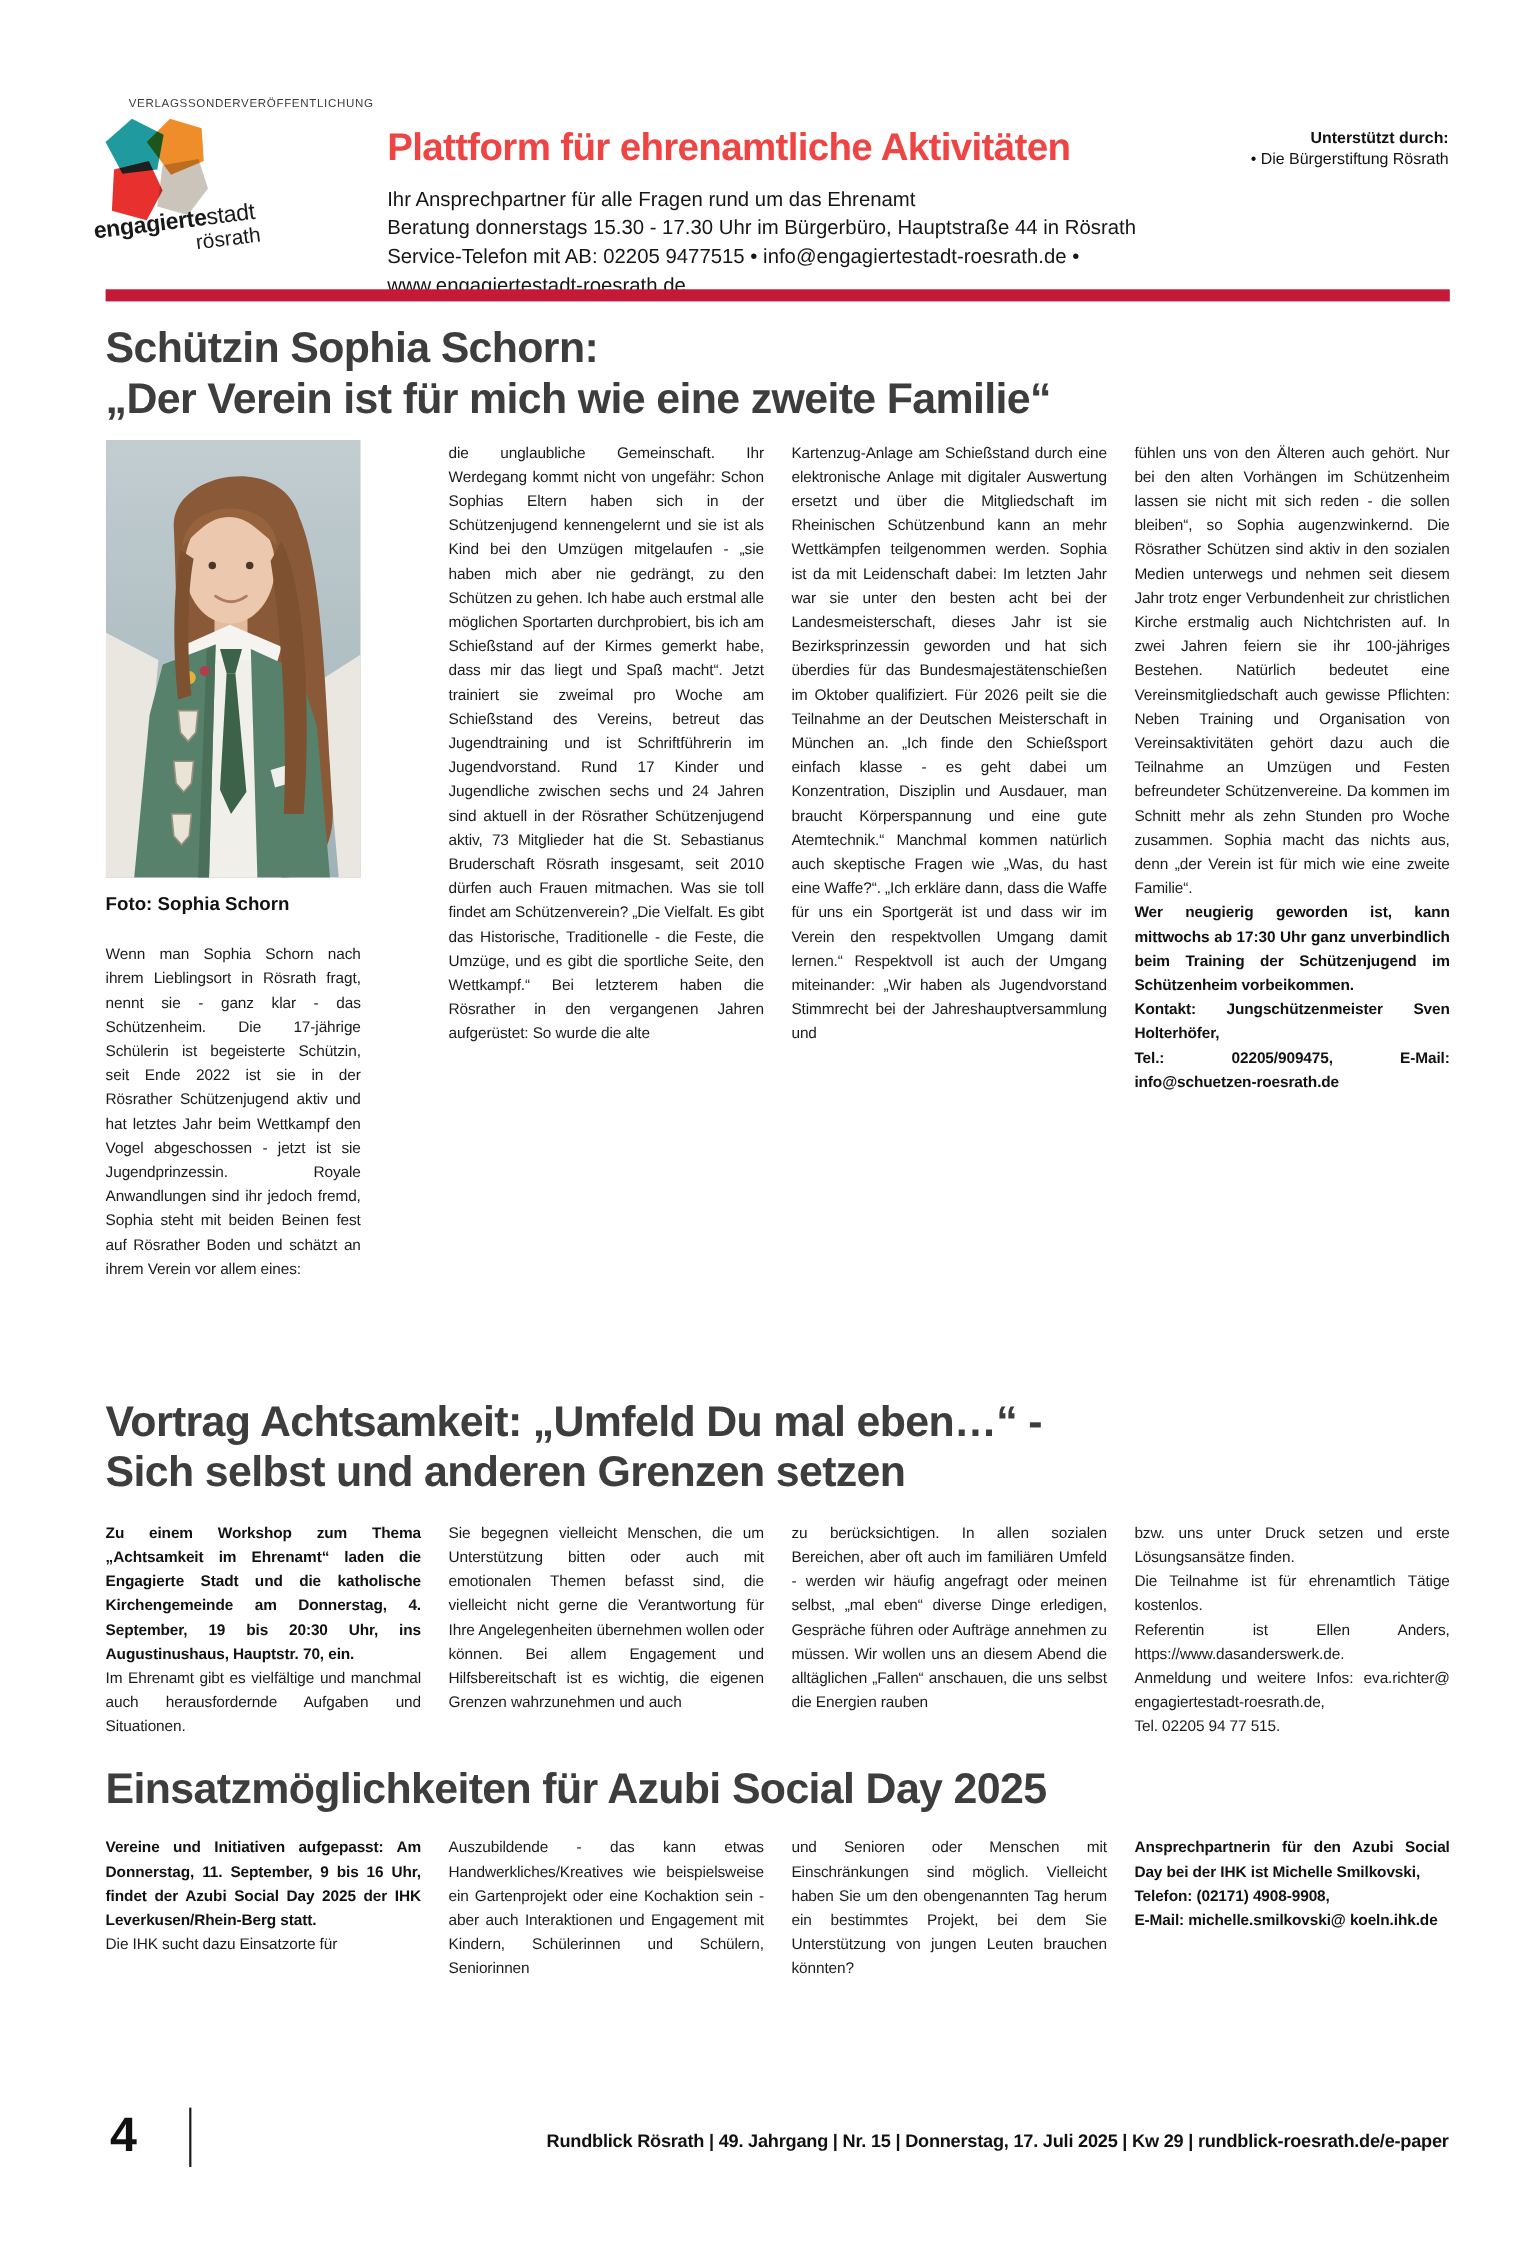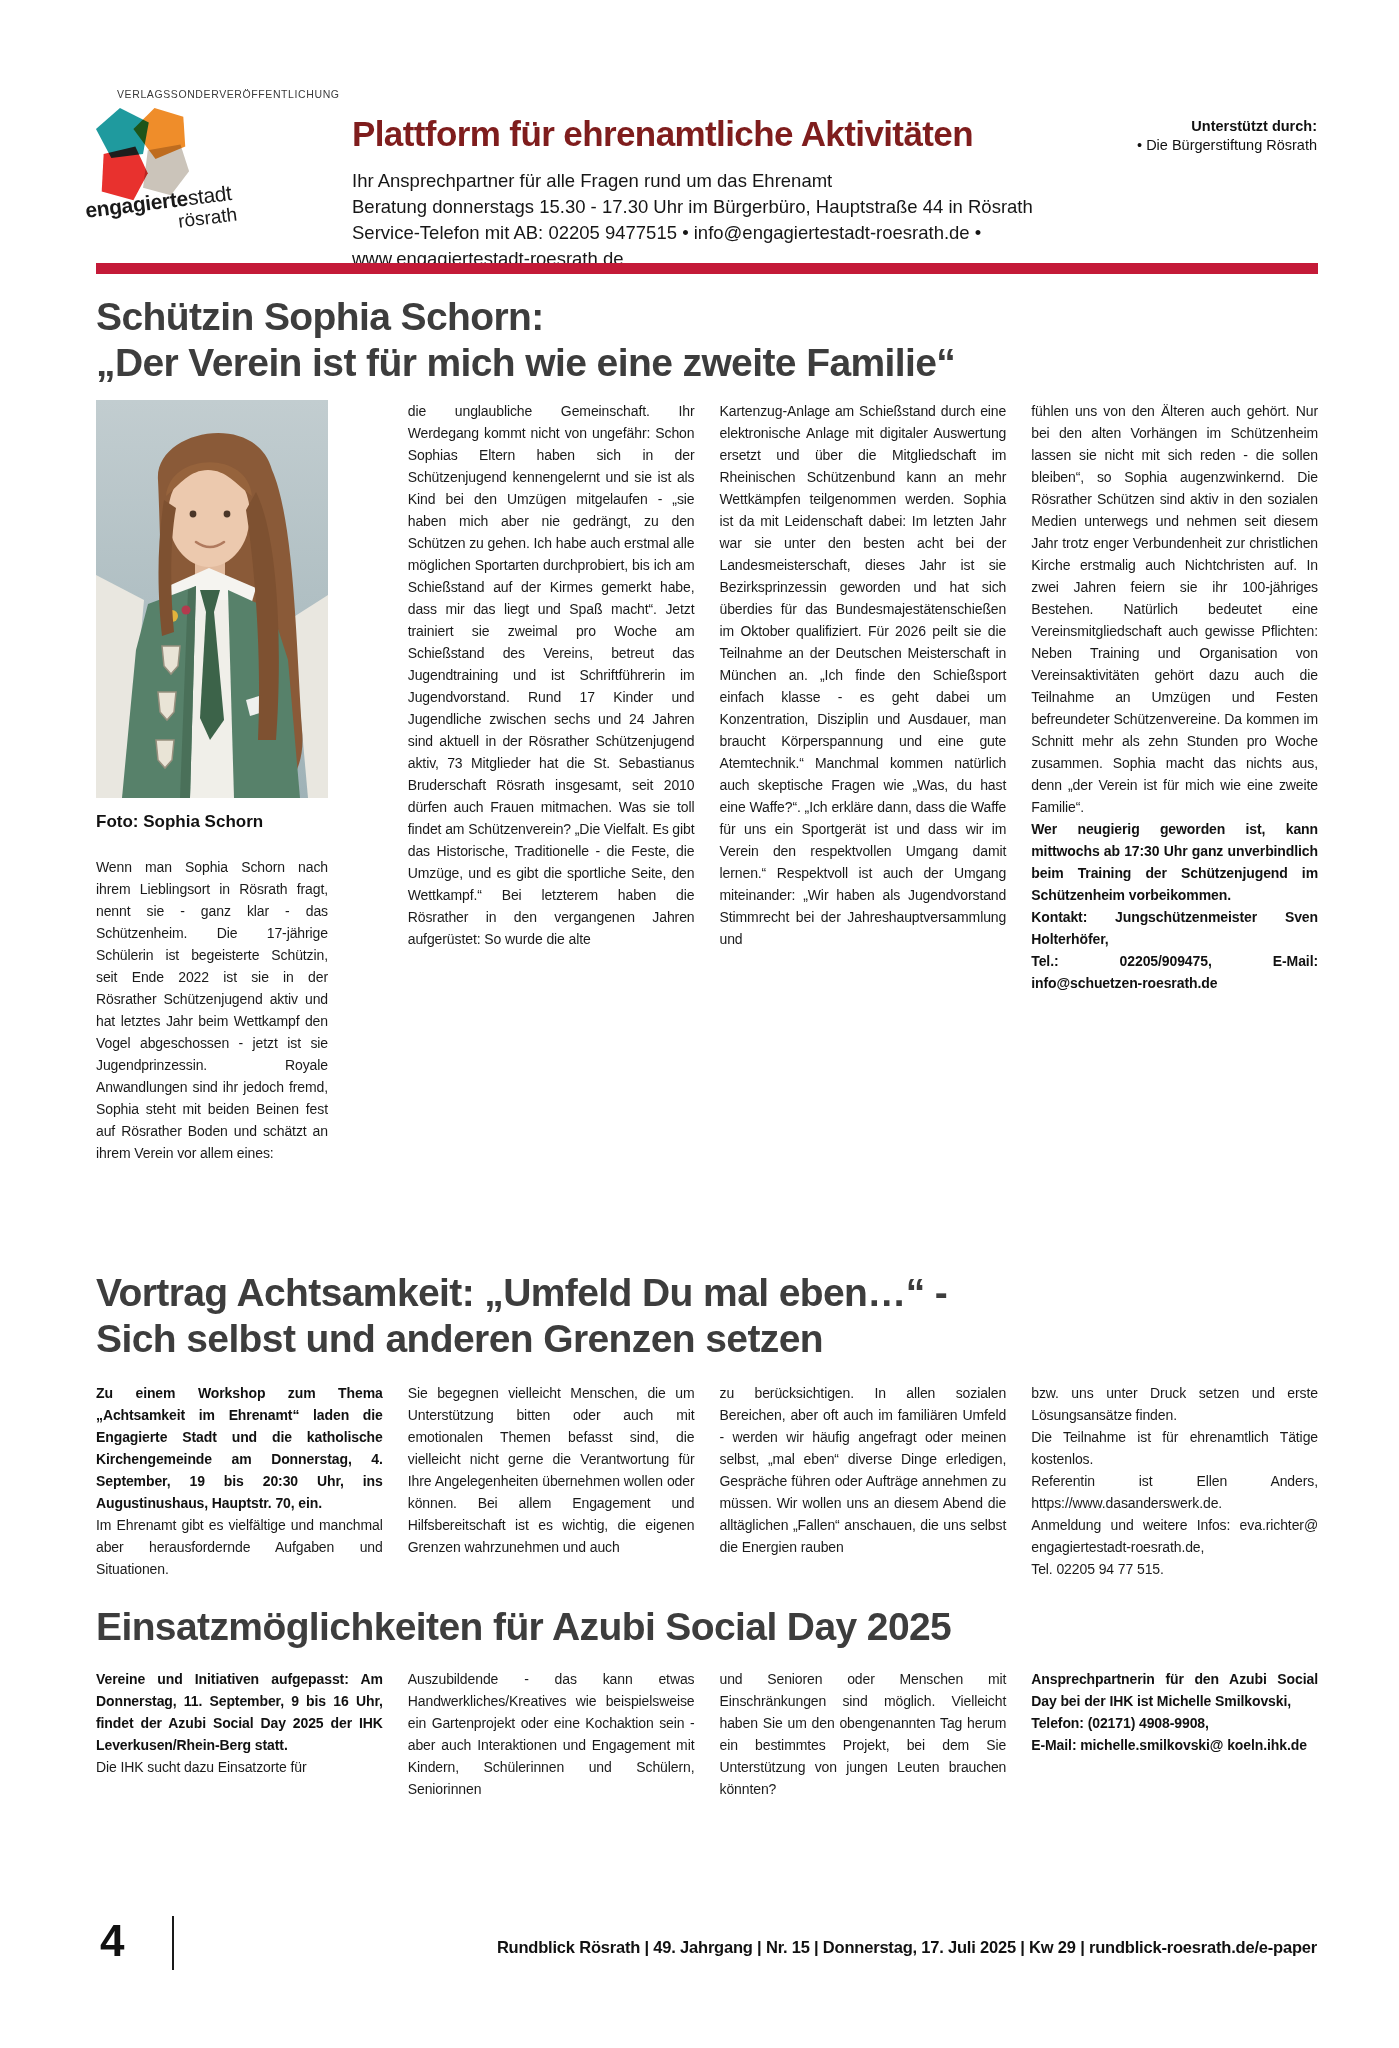--- a/index.html
+++ b/index.html
@@ -13,21 +13,21 @@
 
   
   .kicker { left:97px; top:88px; font-size:10.5px; letter-spacing:.6px; color:#3a3a3a;margin-left:20px; }
   .logo-svg { left:95px; top:108px; width:96px; height:96px; }
   .brand { left:84px; top:200px; width:180px; transform:rotate(-7deg); transform-origin:left top; line-height:1.05; }
   .brand .l1 { font-size:21px; white-space:nowrap; }
   .brand .l1 b { font-weight:800; letter-spacing:-.3px; }
   .brand .l1 span.lt { font-weight:400; letter-spacing:-.3px; }
   .brand .l2 { font-size:19px; font-weight:400; text-align:right; width:150px; margin-top:1px; }
   .mast-center { left:352px; top:114px; width:730px; }
-  .mast-title { font-size:35px; font-weight:800; letter-spacing:-.6px; color:#7f1d1d; }
+  .mast-title { font-size:35px; font-weight:800; letter-spacing:-.6px; color:#ef4444; }
   .mast-lines { margin-top:14px; font-size:18.5px; line-height:26px; color:#161616; }
   .supported { right:82px; top:118px; text-align:right; }
   .supported .lbl { font-weight:700; font-size:14.5px; color:#111; }
   .supported .itm { font-size:14.5px; margin-top:3px; color:#111; }
   .redbar { left:96px; top:263px; width:1222px; height:11px; }
 
   
   .headline { font-weight:700; color:#3d3d3d; font-size:39px; line-height:46px; letter-spacing:-.6px; }
   .cols { display:grid; grid-template-columns:repeat(4,1fr); column-gap:25px; width:1222px; overflow:hidden; }
   .body-txt { font-size:14px; line-height:22px; text-align:justify; letter-spacing:-.1px; color:#1a1a1a; }
@@ -152,21 +152,21 @@
 </div>
 
 <div class="abs headline" id="a2-head">
   <div>Vortrag Achtsamkeit: „Umfeld Du mal eben…“ -</div>
   <div>Sich selbst und anderen Grenzen setzen</div>
 </div>
 
 <div class="abs cols" id="a2-cols">
   <div>
     <div class="body-txt lead">Zu einem Workshop zum Thema „Achtsamkeit im Ehrenamt“ laden die Engagierte Stadt und die katholische Kirchengemeinde am Donnerstag, 4. September, 19 bis 20:30 Uhr, ins Augustinushaus, Hauptstr. 70, ein.</div>
-    <div class="body-txt">Im Ehrenamt gibt es vielfältige und manchmal aber herausfordernde Aufgaben und Situationen.</div>
+    <div class="body-txt">Im Ehrenamt gibt es vielfältige und manchmal auch herausfordernde Aufgaben und Situationen.</div>
   </div>
   <div class="body-txt">Sie begegnen vielleicht Menschen, die um Unterstützung bitten oder auch mit emotionalen Themen befasst sind, die vielleicht nicht gerne die Verantwortung für Ihre Angelegenheiten übernehmen wollen oder können. Bei allem Engagement und Hilfsbereitschaft ist es wichtig, die eigenen Grenzen wahrzunehmen und auch</div>
   <div class="body-txt">zu berücksichtigen. In allen sozialen Bereichen, aber oft auch im familiären Umfeld - werden wir häufig angefragt oder meinen selbst, „mal eben“ diverse Dinge erledigen, Gespräche führen oder Aufträge annehmen zu müssen. Wir wollen uns an diesem Abend die alltäglichen „Fallen“ anschauen, die uns selbst die Energien rauben</div>
   <div class="body-txt preline">bzw. uns unter Druck setzen und erste Lösungsansätze finden.
 Die Teilnahme ist für ehrenamtlich Tätige kostenlos.
 Referentin ist Ellen Anders, https://www.dasanderswerk.de.
 Anmeldung und weitere Infos: eva.richter@ engagiertestadt-roesrath.de,
 Tel. 02205 94 77 515.</div>
 </div>
 

